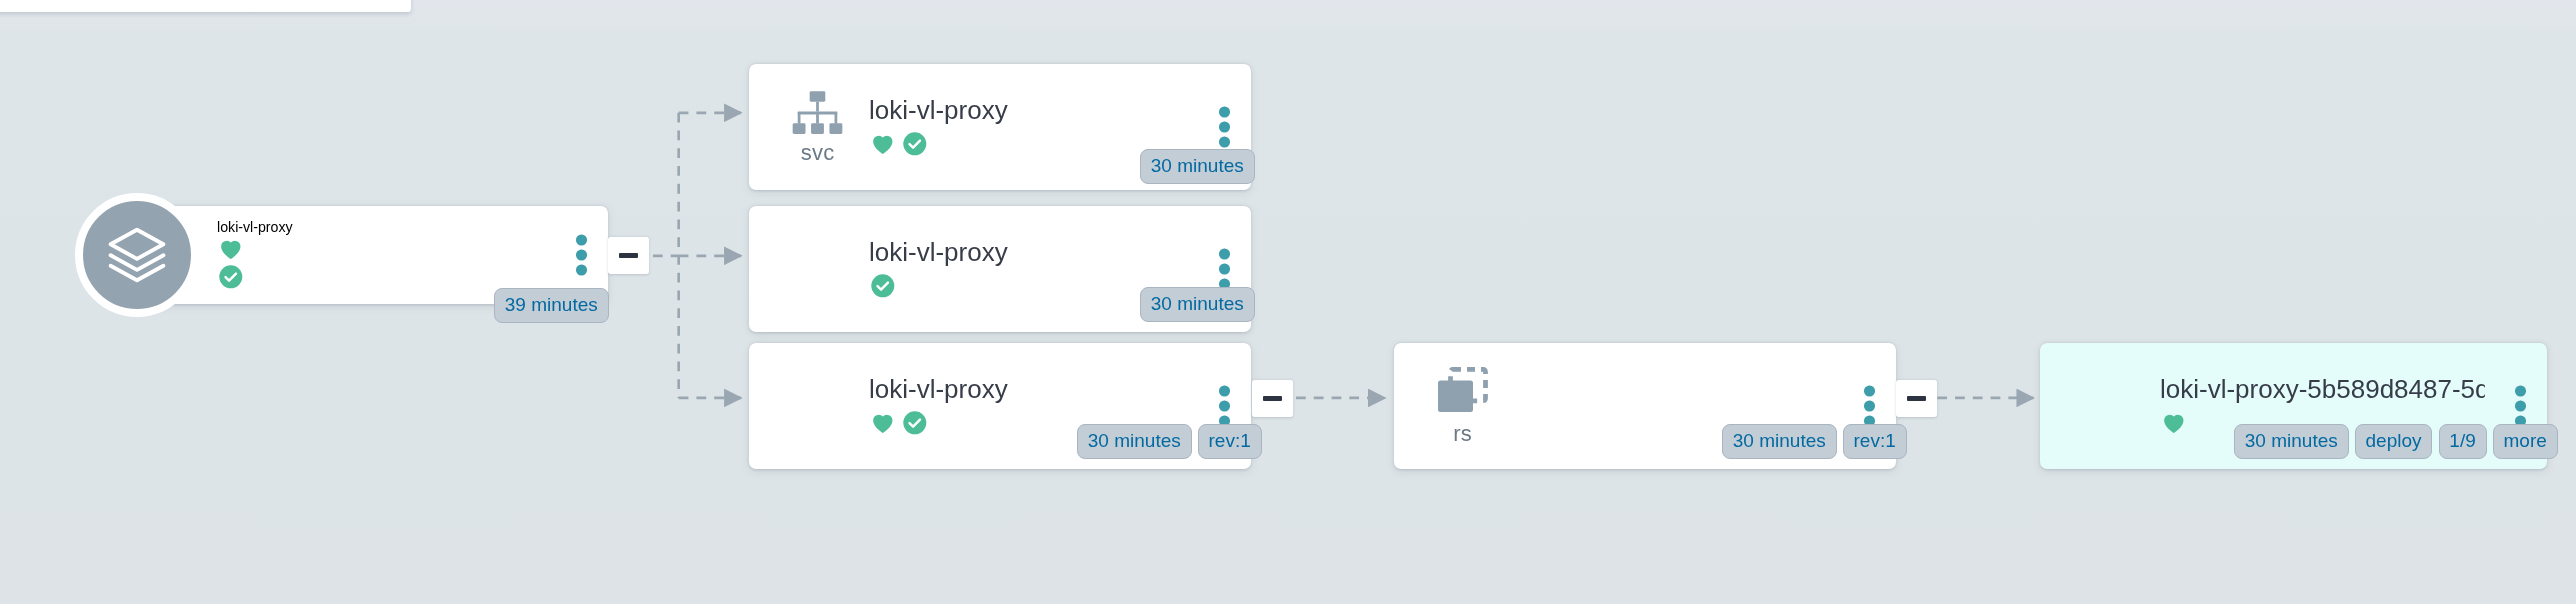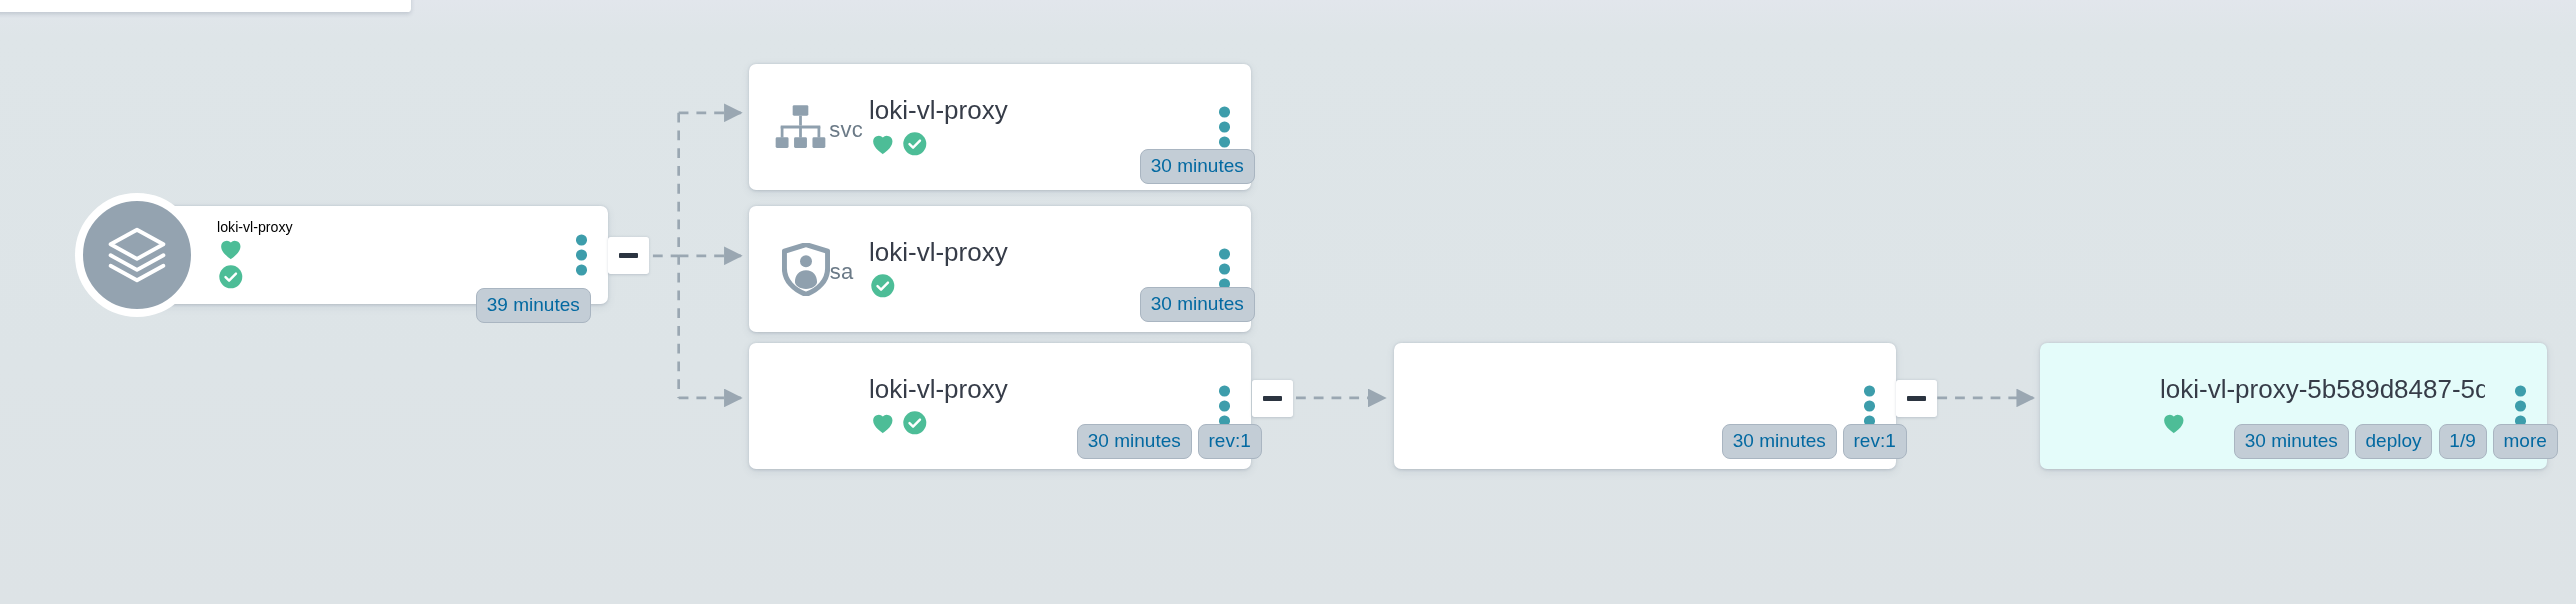--- a/index.html
+++ b/index.html
@@ -55,21 +55,21 @@
   }
   .node.pod-node { background: #e4fcfa; }
 
   .node .icon-col {
     position: absolute;
     left: 19.6px;
     top: 0;
     bottom: 0;
     width: 98px;
     display: flex;
-    flex-direction: row;
+    flex-direction: column;
     align-items: center;
     justify-content: center;
   }
   .node .kind-label {
     font-size: 22px;
     color: #6b7a87;
     line-height: 1;
     margin-top: 6.2px;
     letter-spacing: 0.2px;
   }
@@ -250,21 +250,21 @@
     </div>
     <div class="kebab">
         <i></i>
         <i></i>
         <i></i>
       </div>
   </div>
   <div class="collapse-btn" style="left:608px; top:237px;">
     <span></span>
   </div>
-  <div class="badges" style="left:476px; top:288px;">
+  <div class="badges" style="left:494px; top:288px;">
     <div class="badge">39 minutes</div>
   </div>
 
   <div class="node" style="left:749px; top:64px; width:502px; height:126px;">
     <div class="icon-col">
       <svg width="57" height="46" viewBox="0 0 24 20" fill="#8fa0ae">
         <rect x="8.6" y="0.5" width="6.8" height="4.6" rx="0.6"></rect>
         <rect x="1.2" y="14.5" width="5.6" height="4.6" rx="0.6"></rect>
         <rect x="9.2" y="14.5" width="5.6" height="4.6" rx="0.6"></rect>
         <rect x="17.2" y="14.5" width="5.6" height="4.6" rx="0.6"></rect>
@@ -292,28 +292,20 @@
         <i></i>
         <i></i>
         <i></i>
       </div>
   </div>
   <div class="badges" style="left:1140px; top:149px;">
     <div class="badge">30 minutes</div>
   </div>
 
   <div class="node" style="left:749px; top:206px; width:502px; height:126px;">
-    <div class="icon-col">
-      <svg width="48" height="53" viewBox="0 0 20 22" fill="#8fa0ae">
-        <path d="M10 0.6 19 3.4v7.1c0 5.3-4 9-9 10.9C5 19.5 1 15.8 1 10.5V3.4z" fill="none" stroke="#8fa0ae" stroke-width="2.1" stroke-linejoin="round"></path>
-        <circle cx="10" cy="7.6" r="2.5"></circle>
-        <path d="M10 11.3c3 0 4.6 2.3 4.6 4.9 0 1.4-2.1 2.9-4.6 2.9s-4.6-1.5-4.6-2.9c0-2.6 1.6-4.9 4.6-4.9z"></path>
-      </svg>
-      <div class="kind-label">sa</div>
-    </div>
     <div class="body-col">
       <div class="node-title">loki-vl-proxy</div>
       <div class="health-row">
         <svg class="check-icon" viewBox="0 0 24 24">
             <circle cx="12" cy="12" r="10" fill="#4dbd97"></circle>
             <path d="M7.4 12.3l3.1 3.1 6-6.2" fill="none" stroke="#fff" stroke-width="2.1" stroke-linecap="round" stroke-linejoin="round"></path>
           </svg>
       </div>
     </div>
     <div class="kebab">
@@ -347,20 +339,27 @@
   </div>
   <div class="collapse-btn" style="left:1252px; top:380px;">
     <span></span>
   </div>
   <div class="badges" style="left:1077px; top:424px;">
     <div class="badge">30 minutes</div>
     <div class="badge">rev:1</div>
   </div>
 
   <div class="node" style="left:1394px; top:343px; width:502px; height:126px;">
+    <div class="icon-col">
+      <svg width="55" height="50" viewBox="0 0 22 20">
+        <rect x="6.2" y="0.9" width="14" height="12.6" rx="1" fill="none" stroke="#8fa0ae" stroke-width="1.9" stroke-dasharray="3.2 2.4"></rect>
+        <rect x="1.2" y="5.4" width="14" height="12.6" rx="1" fill="#8fa0ae"></rect>
+      </svg>
+      <div class="kind-label">rs</div>
+    </div>
     <div class="kebab">
         <i></i>
         <i></i>
         <i></i>
       </div>
   </div>
   <div class="collapse-btn" style="left:1896px; top:380px;">
     <span></span>
   </div>
   <div class="badges" style="left:1722px; top:424px;">

